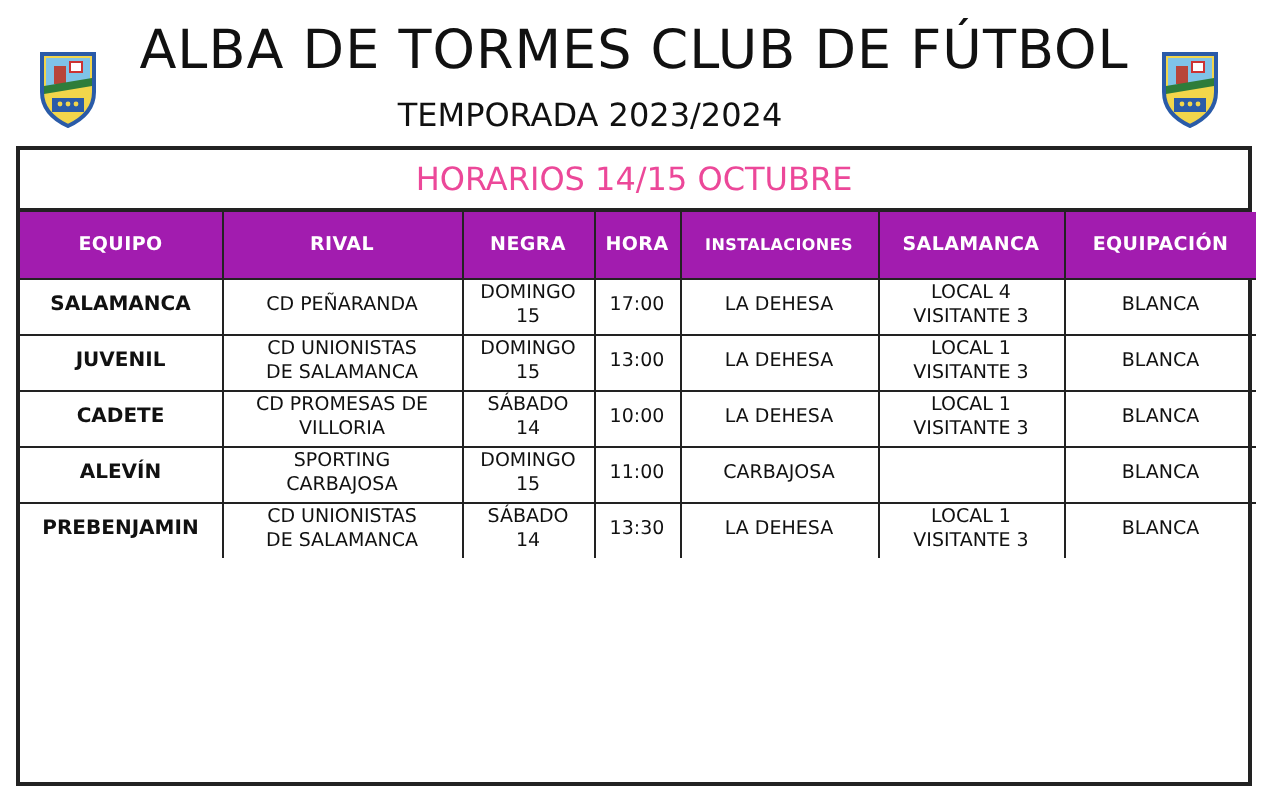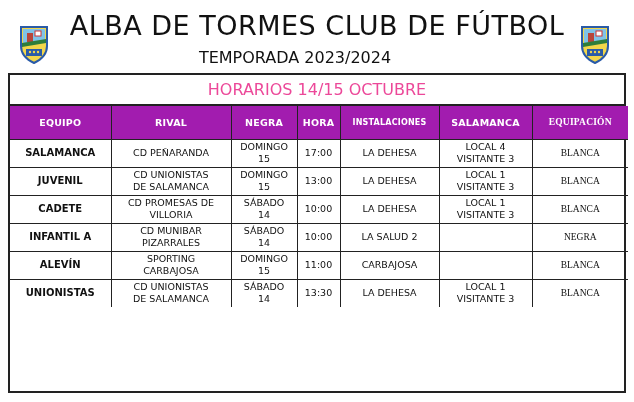--- a/index.html
+++ b/index.html
@@ -27,21 +27,21 @@
       height: 31px; border-bottom: 2px solid #222; text-align: center;
       font-size: 16px; line-height: 30px; color: #ec4899;
     }
     table { border-collapse: collapse; width: 100%; table-layout: fixed; }
     th {
       background: #a21caf; color: #fff; height: 33px; font-size: 9.5px; font-weight: bold;
       border-right: 1.5px solid #222; border-bottom: 1.5px solid #222;
       font-family: "DejaVu Sans", sans-serif; letter-spacing: 0.2px;
     }
     th.small { font-size: 8px; }
-    th:last-child, td:last-child { border-right: none; font-family: Liberation Serif, serif; }
+    th:last-child, td:last-child { border-right: none; }
     td {
       height: 28px; font-size: 9.5px; text-align: center; line-height: 12px;
       border-right: 1.5px solid #222; border-bottom: 1.5px solid #222; padding: 0 2px;
       color: #111;
     }
     tr:last-child td { border-bottom: none; }
     td.team { font-weight: bold; font-size: 10px; }
     td .l { display: block; }
   </style>
 </head>
@@ -144,57 +144,39 @@
           </td>
           <td>10:00</td>
           <td>LA DEHESA</td>
           <td>
             <span class="l">LOCAL 1</span>
             <span class="l">VISITANTE 3</span>
           </td>
           <td>BLANCA</td>
         </tr>
         <tr>
-          <td class="team">INFANTIL A</td>
-          <td>
-            <span class="l">CD MUNIBAR</span>
-            <span class="l">PIZARRALES</span>
-          </td>
-          <td>
-            <span class="l">SÁBADO</span>
-            <span class="l">14</span>
-          </td>
-          <td>10:00</td>
-          <td>LA SALUD 2</td>
-          <td>
-            <span class="l"></span>
-            <span class="l"></span>
-          </td>
-          <td>NEGRA</td>
-        </tr>
-        <tr>
           <td class="team">ALEVÍN</td>
           <td>
             <span class="l">SPORTING</span>
             <span class="l">CARBAJOSA</span>
           </td>
           <td>
             <span class="l">DOMINGO</span>
             <span class="l">15</span>
           </td>
           <td>11:00</td>
           <td>CARBAJOSA</td>
           <td>
             <span class="l"></span>
             <span class="l"></span>
           </td>
           <td>BLANCA</td>
         </tr>
         <tr>
-          <td class="team">UNIONISTAS</td>
+          <td class="team">PREBENJAMIN</td>
           <td>
             <span class="l">CD UNIONISTAS</span>
             <span class="l">DE SALAMANCA</span>
           </td>
           <td>
             <span class="l">SÁBADO</span>
             <span class="l">14</span>
           </td>
           <td>13:30</td>
           <td>LA DEHESA</td>

